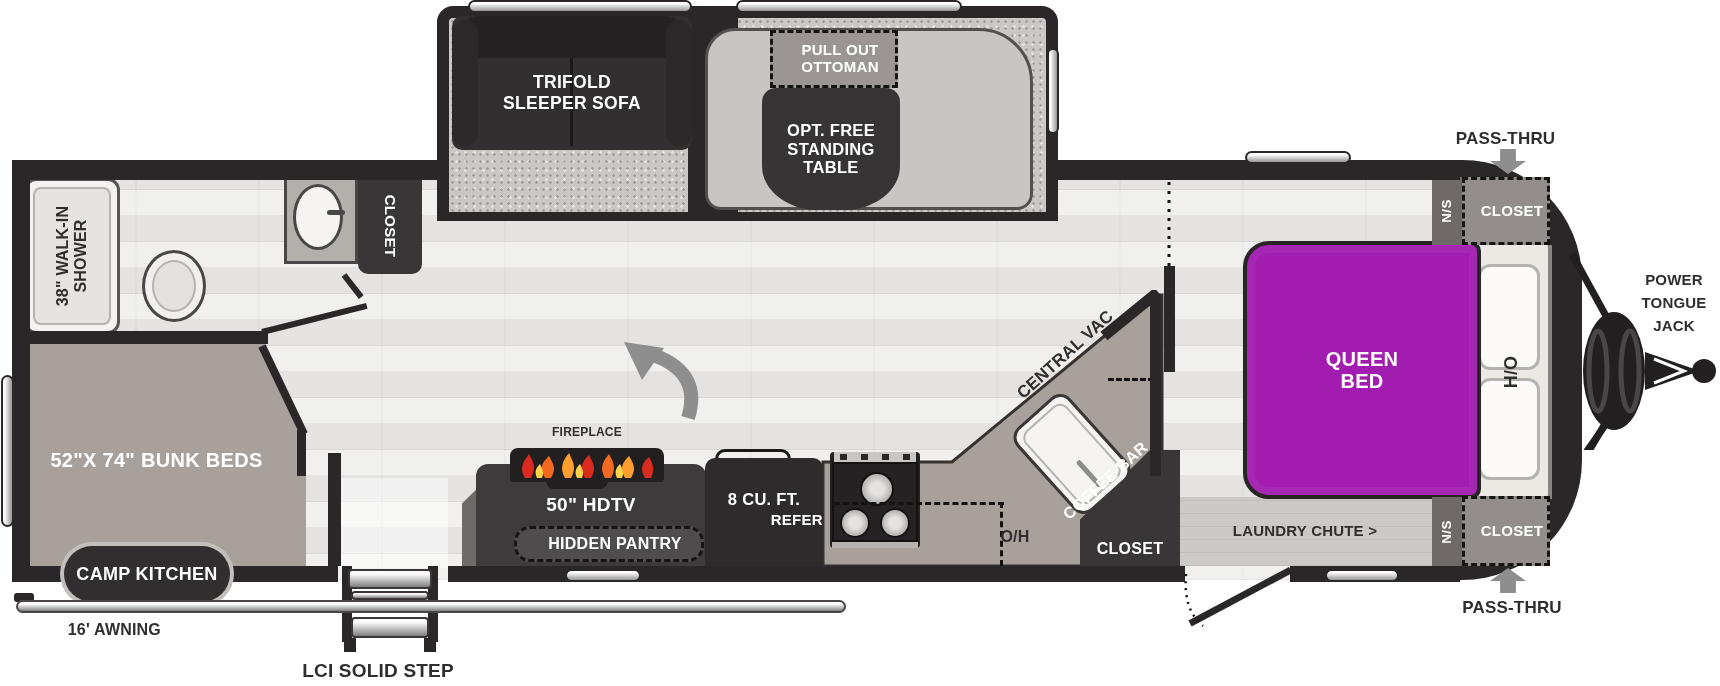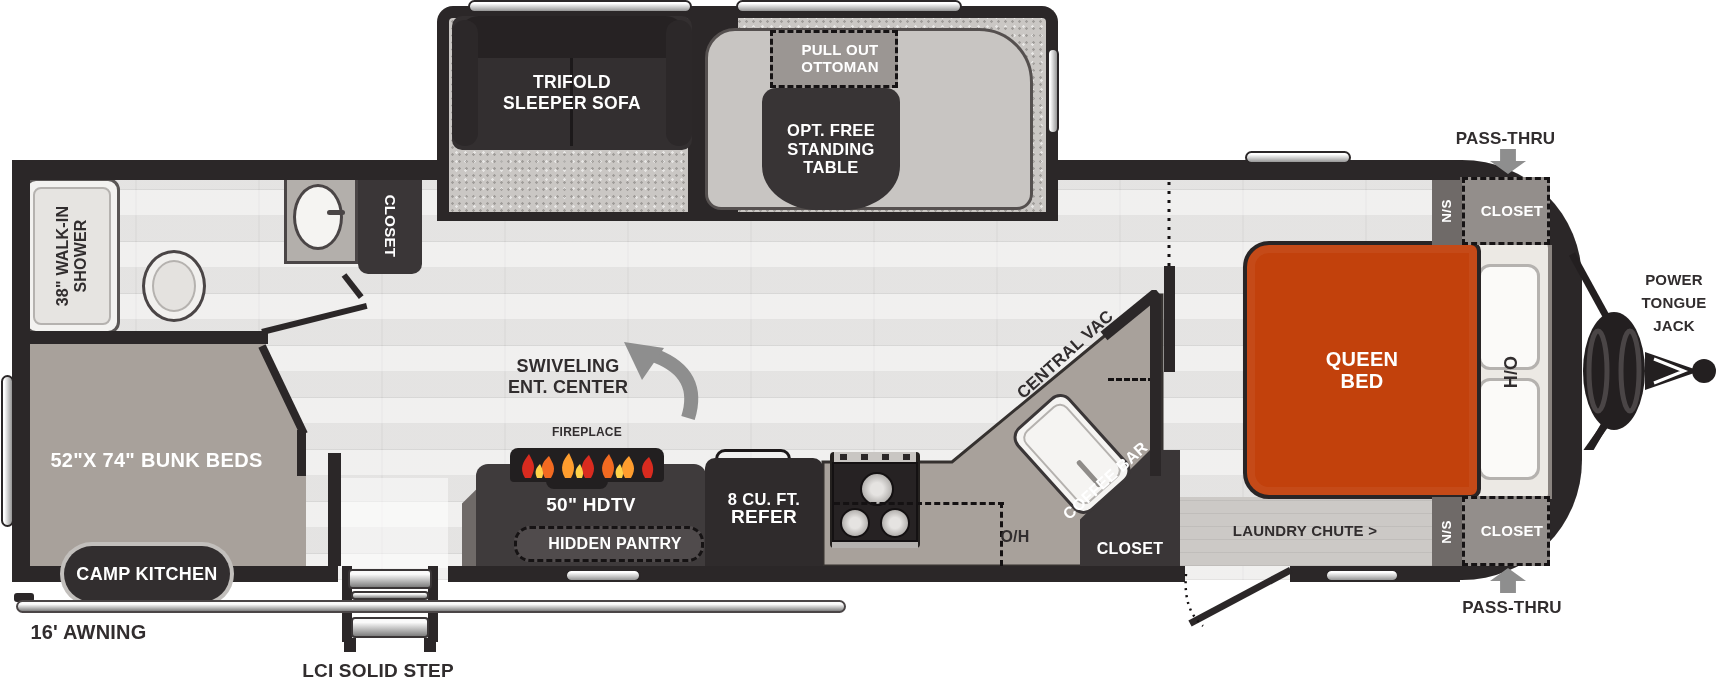--- a/index.html
+++ b/index.html
@@ -61,21 +61,21 @@
   </div>
 
   <div class="abs" style="left:1456px;top:245px;width:96px;height:254px;background:#8a8480;"></div>
   <div class="abs" style="left:1468px;top:240px;width:80px;height:262px;background:#ece9e4;border-radius:8px;border-left:3px dotted #161314;"></div>
   <div class="abs" style="left:1478px;top:264px;width:62px;height:106px;background:#fbfaf8;border:3px solid #b5b2af;border-radius:12px;"></div>
   <div class="abs" style="left:1478px;top:378px;width:62px;height:102px;background:#fbfaf8;border:3px solid #b5b2af;border-radius:12px;"></div>
   <div class="abs" style="left:1483px;top:348px;width:56px;height:48px;">
     <span class="rot lbl" style="font-size:18px;">H/O</span>
   </div>
 
-  <div class="abs cc" style="left:1243px;top:241px;width:238px;height:258px;background:#c2410c;border:4px solid #292526;border-radius:26px 10px 10px 26px;box-shadow:inset 0 0 0 8px rgba(255,255,255,0.05);">
+  <div class="abs cc" style="left:1243px;top:241px;width:238px;height:258px;background:#a21caf;border:4px solid #292526;border-radius:26px 10px 10px 26px;box-shadow:inset 0 0 0 8px rgba(255,255,255,0.05);">
     <span class="wlbl" style="font-size:20px;">QUEEN</span>
     <span class="wlbl" style="font-size:20px;">BED</span>
   </div>
 
   <div class="abs" style="left:1432px;top:177px;width:30px;height:68px;background:#6f6a68;">
     <span class="rot wlbl" style="font-size:13.5px;">N/S</span>
   </div>
   <div class="abs" style="left:1432px;top:497px;width:30px;height:69px;background:#6f6a68;">
     <span class="rot wlbl" style="font-size:13.5px;">N/S</span>
   </div>
@@ -104,33 +104,29 @@
       <path d="M88 26 C82 16 86 9 92 2 C96 10 100 15 94 26 Z" fill="#f26a21"></path>
       <path d="M108 26 C102 15 106 10 112 4 C116 11 120 16 114 26 Z" fill="#ff9d2e"></path>
       <path d="M128 26 C122 16 126 10 132 5 C136 12 138 17 134 26 Z" fill="#d92b1f"></path>
       <path d="M20 26 C17 20 19 16 23 12 C26 18 27 21 25 26 Z" fill="#ffd24a"></path>
       <path d="M60 26 C57 20 59 16 63 12 C66 18 67 21 65 26 Z" fill="#ffd24a"></path>
       <path d="M100 26 C97 20 99 16 103 12 C106 18 107 21 105 26 Z" fill="#ffd24a"></path>
     </svg>
   </div>
   <div class="abs" style="left:546px;top:480px;width:62px;height:9px;background:#221f20;border-radius:0 0 8px 8px;"></div>
 
-  <div class="abs lbl" style="left:492px;top:356px;width:152px;font-size:18px;line-height:21px;">
-    <span>SWIVELING</span><br>
-    <span>ENT. CENTER</span>
-  </div>
   <svg class="abs" style="left:612px;top:336px;" width="92" height="86" viewBox="0 0 92 86">
     <path d="M76 82 Q90 38 44 20" stroke="#8e8e8e" stroke-width="14" fill="none"></path>
     <polygon points="12,6 52,12 30,44" fill="#8e8e8e"></polygon>
   </svg>
 
   <div class="abs" style="left:715px;top:449px;width:76px;height:14px;border:3px solid #1c1819;border-bottom:none;border-radius:10px 10px 0 0;"></div>
   <div class="abs" style="left:705px;top:458px;width:118px;height:108px;background:#2f2b2c;border-radius:10px 10px 0 0;">
     <span class="wlbl" style="position:absolute;left:0;right:0;top:32px;font-size:16.5px;">8 CU. FT.</span>
-    <span class="wlbl" style="position:absolute;left:0;right:0;top:48px;font-size:19px;">REFER</span>
+    <span class="wlbl" style="position:absolute;left:0;right:0;top:54px;font-size:15px;text-align:right;">REFER</span>
   </div>
 
   <div class="abs" style="left:830px;top:452px;width:90px;height:96px;background:#24211f;border-radius:4px;">
     <div class="abs" style="left:4px;top:0;width:82px;height:10px;background:#c9c6c3;background-image:repeating-linear-gradient(90deg,#2b2728 0 7px,transparent 7px 21px);background-position:6px 2px;background-size:21px 6px;background-repeat:repeat-x;"></div>
     <div class="abs" style="left:2px;top:10px;width:86px;height:80px;background:#262223;border:2px solid #141112;">
       <div class="abs" style="left:26px;top:8px;width:34px;height:34px;border-radius:50%;border:2px solid #141112;background:radial-gradient(#e5e3e1 30%,#8f8c89);"></div>
       <div class="abs" style="left:6px;top:44px;width:30px;height:30px;border-radius:50%;border:2px solid #141112;background:radial-gradient(#e5e3e1 30%,#8f8c89);"></div>
       <div class="abs" style="left:46px;top:44px;width:30px;height:30px;border-radius:50%;border:2px solid #141112;background:radial-gradient(#e5e3e1 30%,#8f8c89);"></div>
     </div>
     <div class="abs" style="left:2px;top:90px;width:86px;height:6px;background:#b5b2af;"></div>
@@ -251,17 +247,17 @@
   <div class="abs wall" style="left:342px;top:566px;width:10px;height:76px;"></div>
   <div class="abs wall" style="left:428px;top:566px;width:10px;height:76px;"></div>
   <div class="abs silver" style="left:348px;top:569px;width:84px;height:20px;"></div>
   <div class="abs silver" style="left:351px;top:591px;width:78px;height:9px;"></div>
   <div class="abs silver" style="left:351px;top:617px;width:78px;height:21px;"></div>
   <div class="abs wall" style="left:344px;top:638px;width:12px;height:14px;"></div>
   <div class="abs wall" style="left:424px;top:638px;width:12px;height:14px;"></div>
 
   <div class="abs wall" style="left:14px;top:593px;width:20px;height:9px;border-radius:3px;"></div>
   <div class="abs" style="left:16px;top:600px;width:830px;height:13px;background:linear-gradient(180deg,#fbfbfb 25%,#808080);border:2px solid #4a4546;border-radius:7px;"></div>
-  <div class="abs lbl" style="left:16px;top:621px;width:145px;font-size:20px;text-align:center;">16' AWNING</div>
+  <div class="abs lbl" style="left:16px;top:621px;width:145px;font-size:16px;text-align:right;">16' AWNING</div>
 
   <div class="abs lbl" style="left:296px;top:660px;width:164px;font-size:19px;">LCI SOLID STEP</div>
 
 </div>
 
 </body></html>

